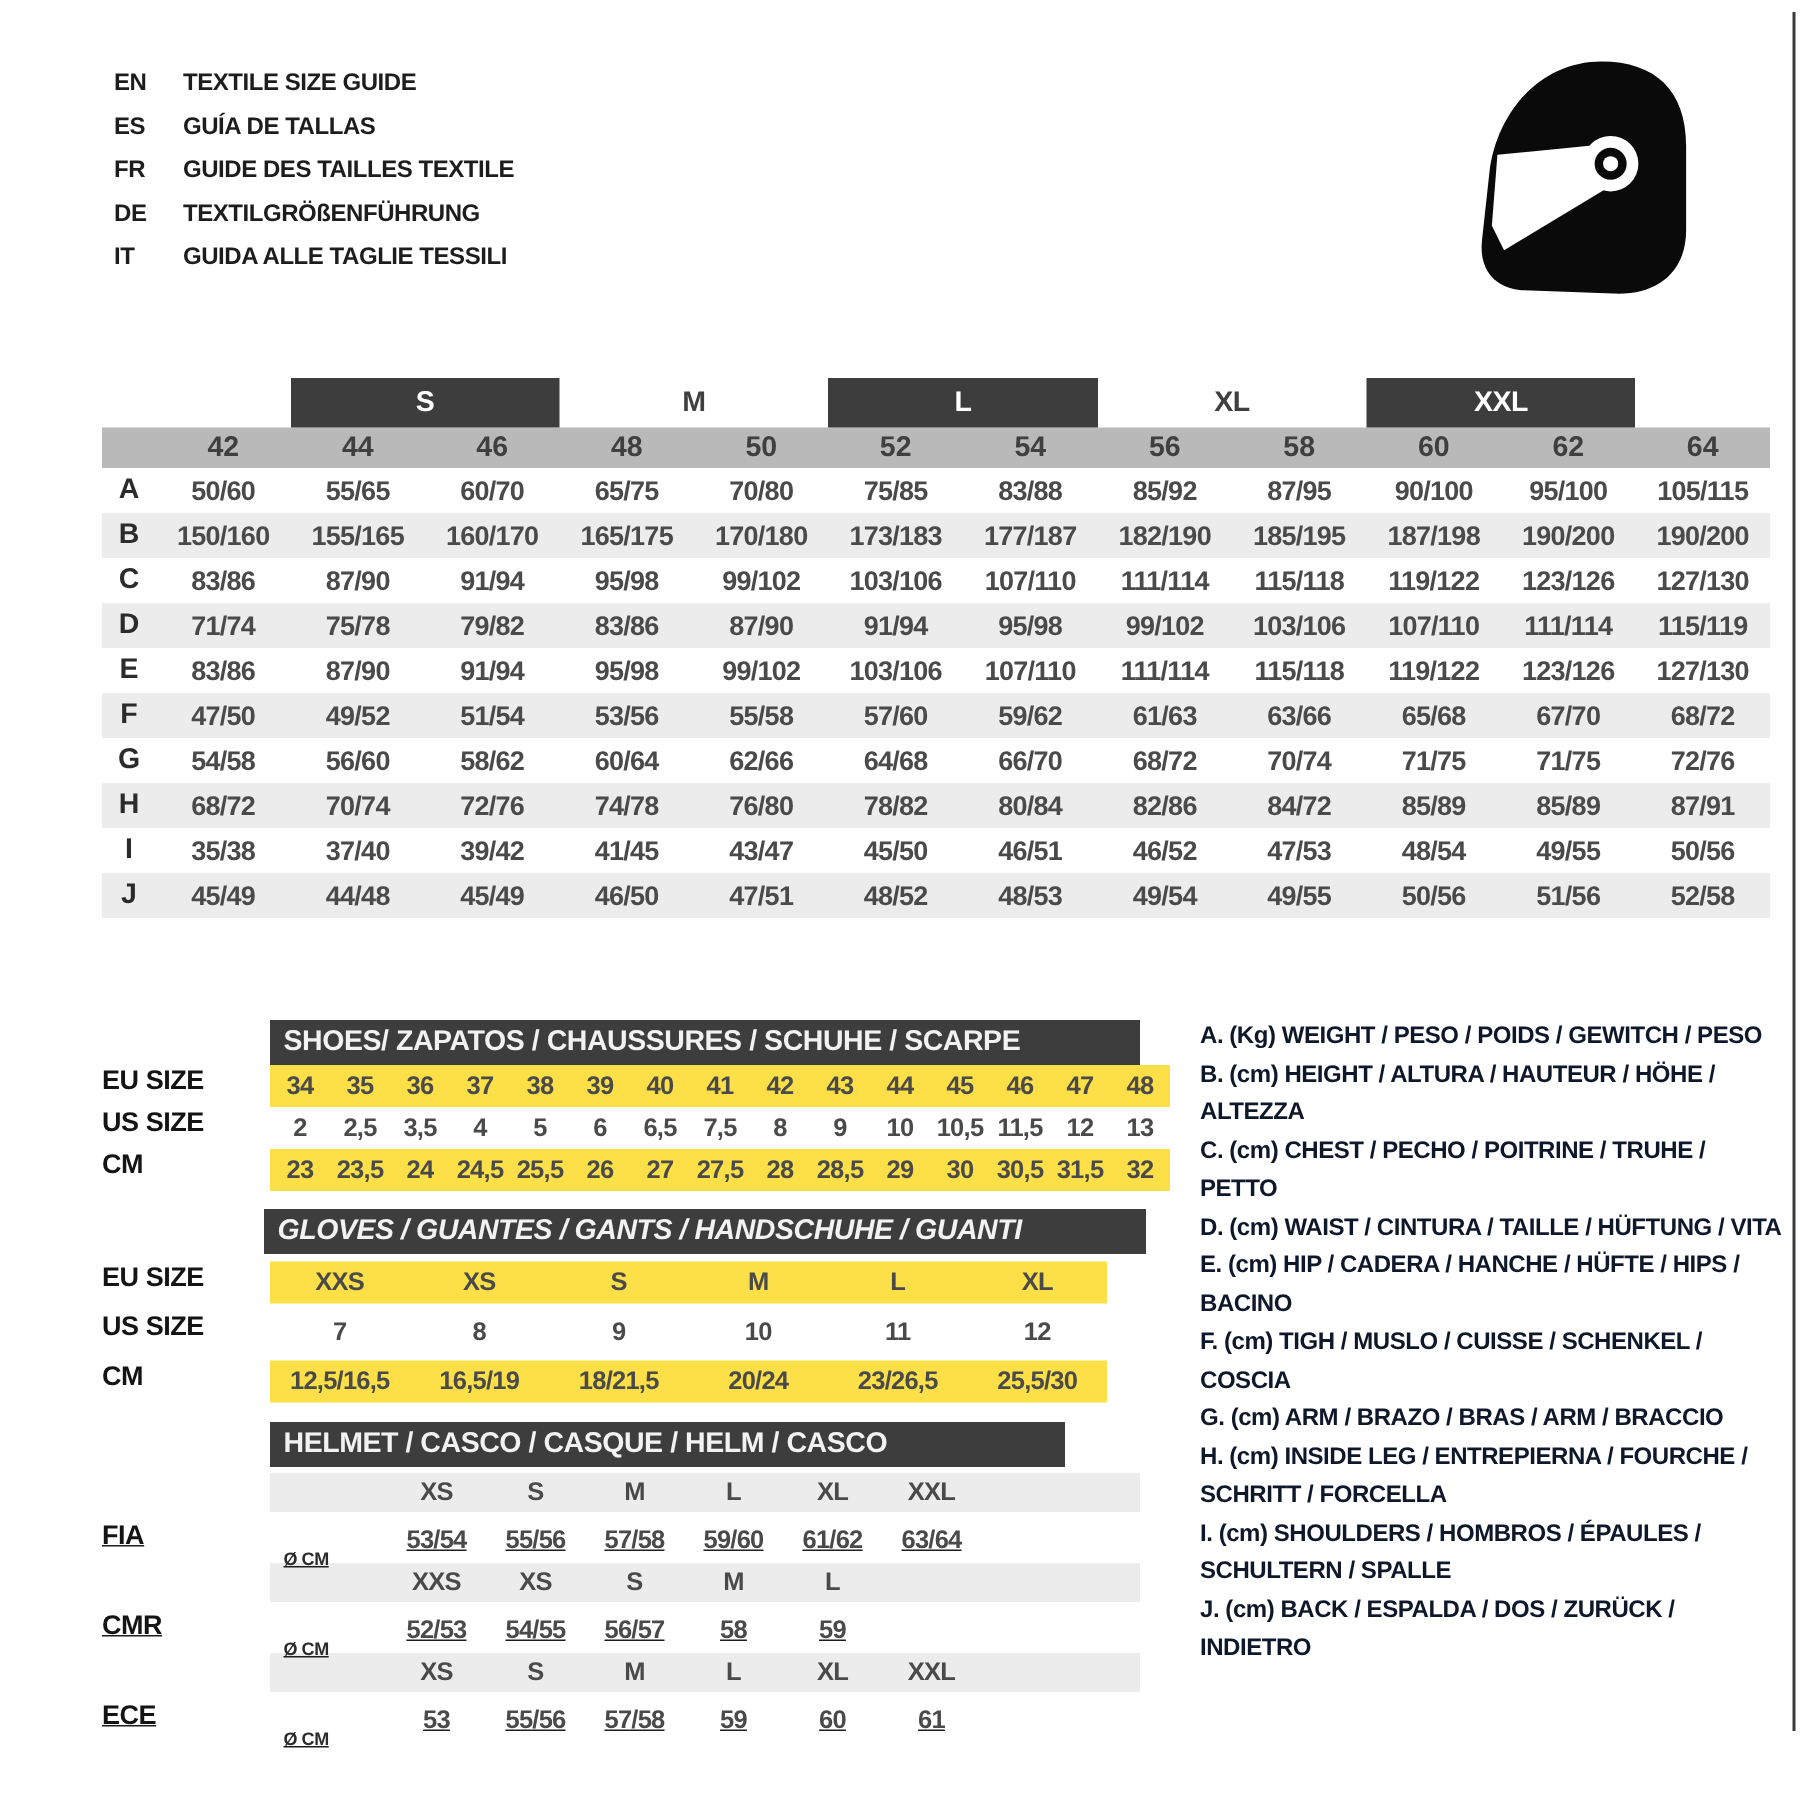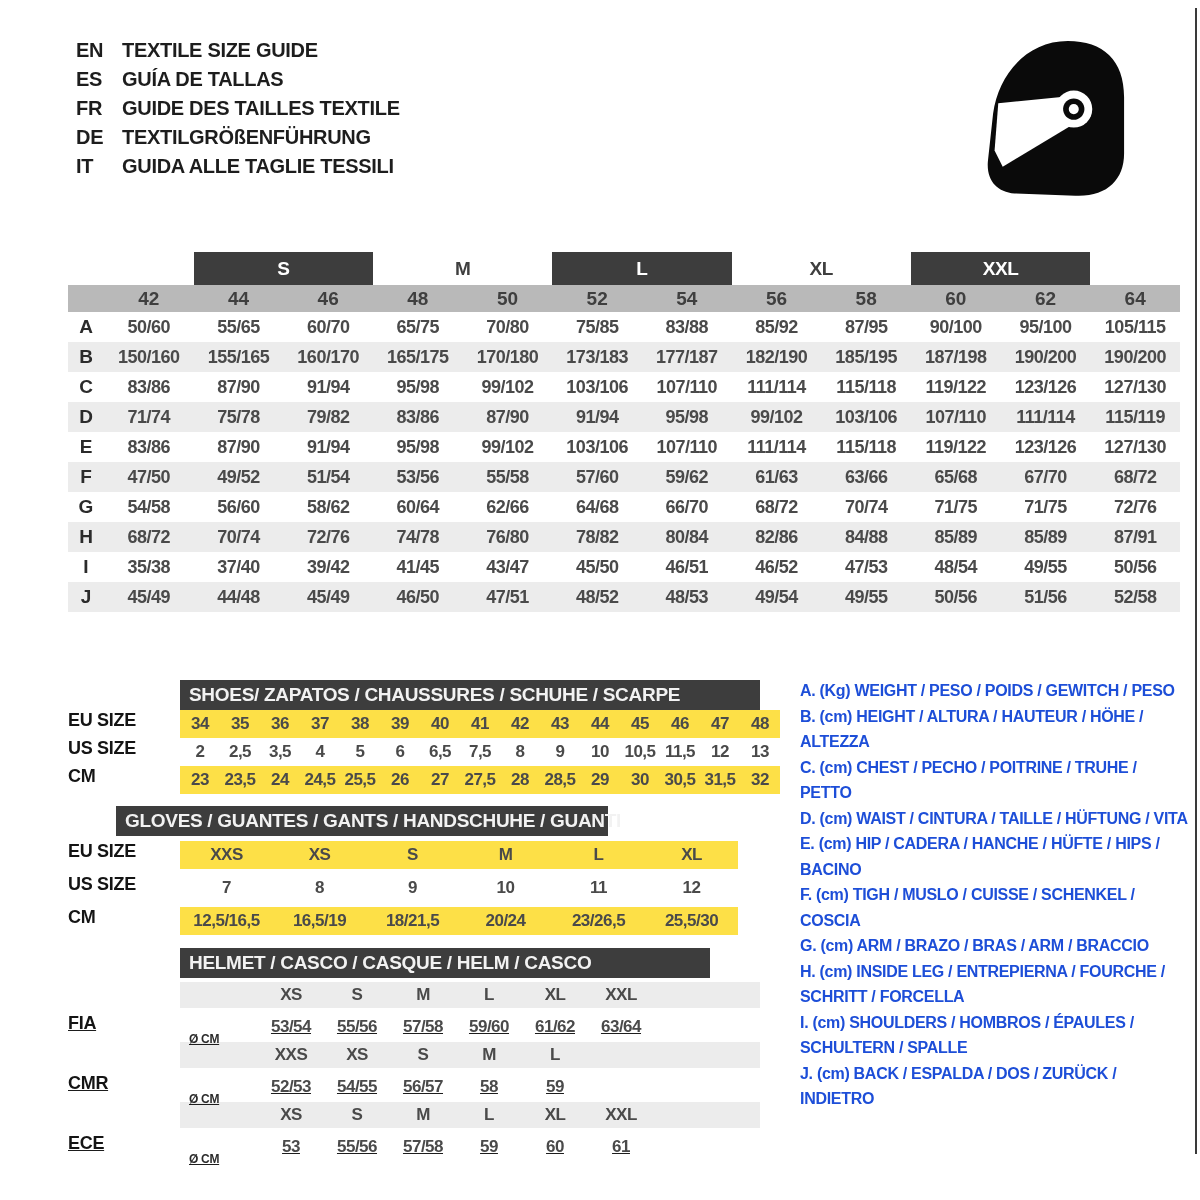--- a/index.html
+++ b/index.html
@@ -2,21 +2,21 @@
 <html><head>
 <meta charset="utf-8">
 <style>
   html,body{margin:0;padding:0;background:#fff;}
   .page{position:relative;width:1200px;height:1200px;background:#ffffff;overflow:hidden;
         font-family:"Liberation Sans",sans-serif;font-weight:700;color:#1d1d1d;}
   .right-edge{position:absolute;left:1195px;top:8px;width:2px;height:1146px;background:#3a3a3a;}
 
   
   .langs{position:absolute;left:76px;top:36px;}
-  .lang-row{display:flex;height:29px;align-items:center;font-size:20px;letter-spacing:-0.3px;}
+  .lang-row{display:flex;height:29px;align-items:flex-end;font-size:16px;letter-spacing:-0.3px;}
   .lang-code{width:46px;}
 
   
   .helmet-icon{position:absolute;left:982px;top:38px;width:148px;height:160px;}
 
   
   .main-table{position:absolute;left:68px;top:252px;width:1112px;}
   .size-letters,.col-bar,.m-row{display:grid;grid-template-columns:36px repeat(12,1fr);}
   .size-letters{height:33px;}
   .size-letter{display:flex;align-items:center;justify-content:center;font-size:19px;color:#3f3f3f;letter-spacing:-0.3px;}
@@ -35,35 +35,35 @@
   .sub-label{width:112px;font-size:18px;color:#141414;letter-spacing:-0.3px;}
   .stripe{background:#fde047;}
   .cell{text-align:center;font-size:17px;color:#4a4a4a;letter-spacing:-0.5px;}
 
   .shoes{position:absolute;left:68px;top:680px;width:712px;}
   .shoes .section-bar{margin-left:112px;width:580px;}
   .shoes .sub-row{height:28px;}
   .shoes-grid{width:600px;height:100%;display:grid;grid-template-columns:repeat(15,1fr);align-items:center;}
 
   .gloves{position:absolute;left:68px;top:806px;width:670px;}
-  .gloves .section-bar{margin-left:48px;width:492px;}
+  .gloves .section-bar{margin-left:108px;width:588px;font-style:italic;}
   .gloves .sub-row{height:28px;margin-top:5px;}
   .gloves-grid{width:558px;height:100%;display:grid;grid-template-columns:repeat(6,93px);align-items:center;}
 
   .helmet-sec{position:absolute;left:68px;top:948px;width:712px;}
   .helmet-sec .section-bar{margin-left:112px;width:530px;}
   .h-size-row{margin-left:112px;width:580px;height:26px;margin-top:4px;background:#ececec;
               display:grid;grid-template-columns:78px repeat(6,66px) 1fr;align-items:center;}
   .h-val-row{display:flex;height:30px;align-items:center;text-decoration:underline;}
   .h-val-grid{width:580px;height:100%;display:grid;grid-template-columns:78px repeat(6,66px) 1fr;align-items:center;}
   .h-unit{font-size:12px;color:#2b2b2b;padding-left:9px;letter-spacing:-0.3px;margin-top:24px;}
 
   
   .legend{position:absolute;left:800px;top:678px;width:392px;font-size:16px;line-height:25.5px;
-          color:#1d4ed8;letter-spacing:-0.3px;}
+          color:#0f172a;letter-spacing:-0.3px;}
 </style>
 </head>
 <body>
 
 <div class="page">
 
   <div class="right-edge"></div>
 
   <div class="langs">
       <div class="lang-row">
@@ -228,21 +228,21 @@
         <div class="m-row alt">
           <div class="m-letter">H</div>
           <div class="m-val">68/72</div>
           <div class="m-val">70/74</div>
           <div class="m-val">72/76</div>
           <div class="m-val">74/78</div>
           <div class="m-val">76/80</div>
           <div class="m-val">78/82</div>
           <div class="m-val">80/84</div>
           <div class="m-val">82/86</div>
-          <div class="m-val">84/88</div>
+          <div class="m-val">84/72</div>
           <div class="m-val">85/89</div>
           <div class="m-val">85/89</div>
           <div class="m-val">87/91</div>
         </div>
         <div class="m-row">
           <div class="m-letter">I</div>
           <div class="m-val">35/38</div>
           <div class="m-val">37/40</div>
           <div class="m-val">39/42</div>
           <div class="m-val">41/45</div>

